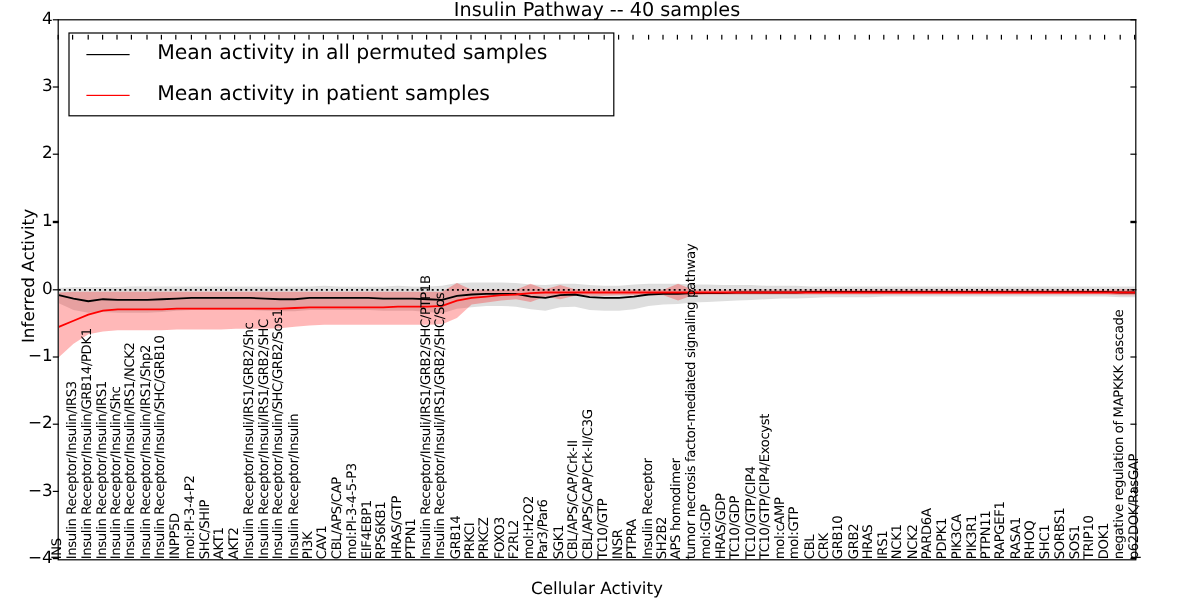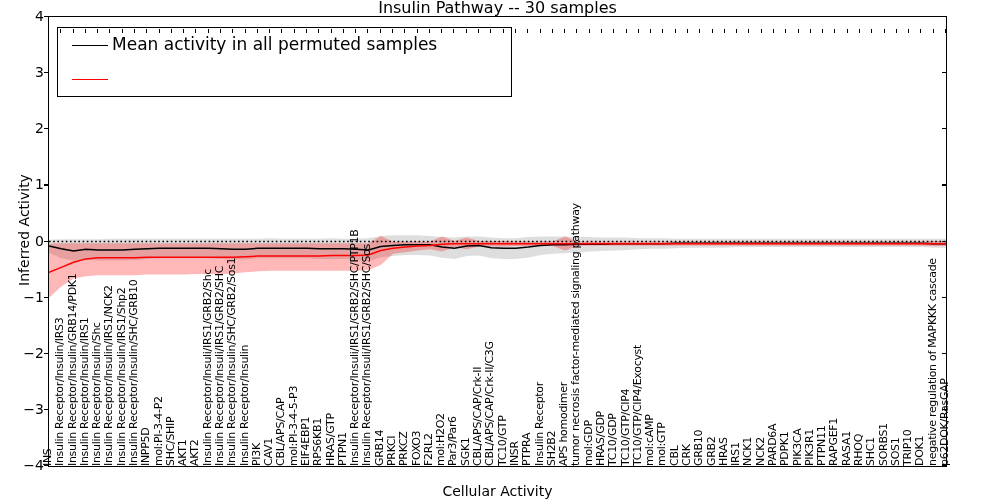--- a/index.html
+++ b/index.html
@@ -107,21 +107,21 @@
     position: absolute;
     left: 14px;
     top: 17px;
     width: 36px;
     height: 0;
     border-top-width: 1.6px;
     border-top-style: solid;
   }
   .legend-text {
     position: absolute;
-    left: 54px;
+    left: 73px;
     top: 6px;
     font-size: 17px;
     color: #000000;
     white-space: nowrap;
     text-align: center;
   }
   #xlabels {
     position: absolute;
     left: 48px;
     top: 0px;
@@ -146,21 +146,21 @@
     width: 1px;
     height: 4px;
     background: #000000;
   }
 </style>
 </head>
 <body>
 
 <div id="figure">
 
-  <div class="chart-title">Insulin Pathway -- 30 samples</div>
+  <div class="chart-title">Insulin Pathway -- 40 samples</div>
 
   <div class="ylabel">Inferred Activity</div>
 
   <div id="yticks">
       <div class="ytick-label" style="top: 16px;">4</div>
       <div class="ytick-mark" style="top: 16px;"></div>
       <div class="ytick-mark-r" style="top: 16px;"></div>
       <div class="ytick-label" style="top: 72.125px;">3</div>
       <div class="ytick-mark" style="top: 72.125px;"></div>
       <div class="ytick-mark-r" style="top: 72.125px;"></div>
@@ -201,20 +201,21 @@
     </svg>
   </div>
 
   <div id="legend">
     <div class="legend-row" style="top:0px;">
       <div class="legend-line" style="border-top-color:#000000;"></div>
       <div class="legend-text">Mean activity in all permuted samples</div>
     </div>
     <div class="legend-row" style="top:34px;">
       <div class="legend-line" style="border-top-color:#ff0000;"></div>
+      <div class="legend-text">Mean activity in patient samples</div>
     </div>
   </div>
 
   <div id="xlabels">
       <div class="xcat" style="left: 4px;">INS</div>
       <div class="xtick" style="left: 0px;"></div>
       <div class="xcat" style="left: 16.2877px;">Insulin Receptor/Insulin/IRS3</div>
       <div class="xtick" style="left: 12.2877px;"></div>
       <div class="xcat" style="left: 28.5753px;">Insulin Receptor/Insulin/GRB14/PDK1</div>
       <div class="xtick" style="left: 24.5753px;"></div>

